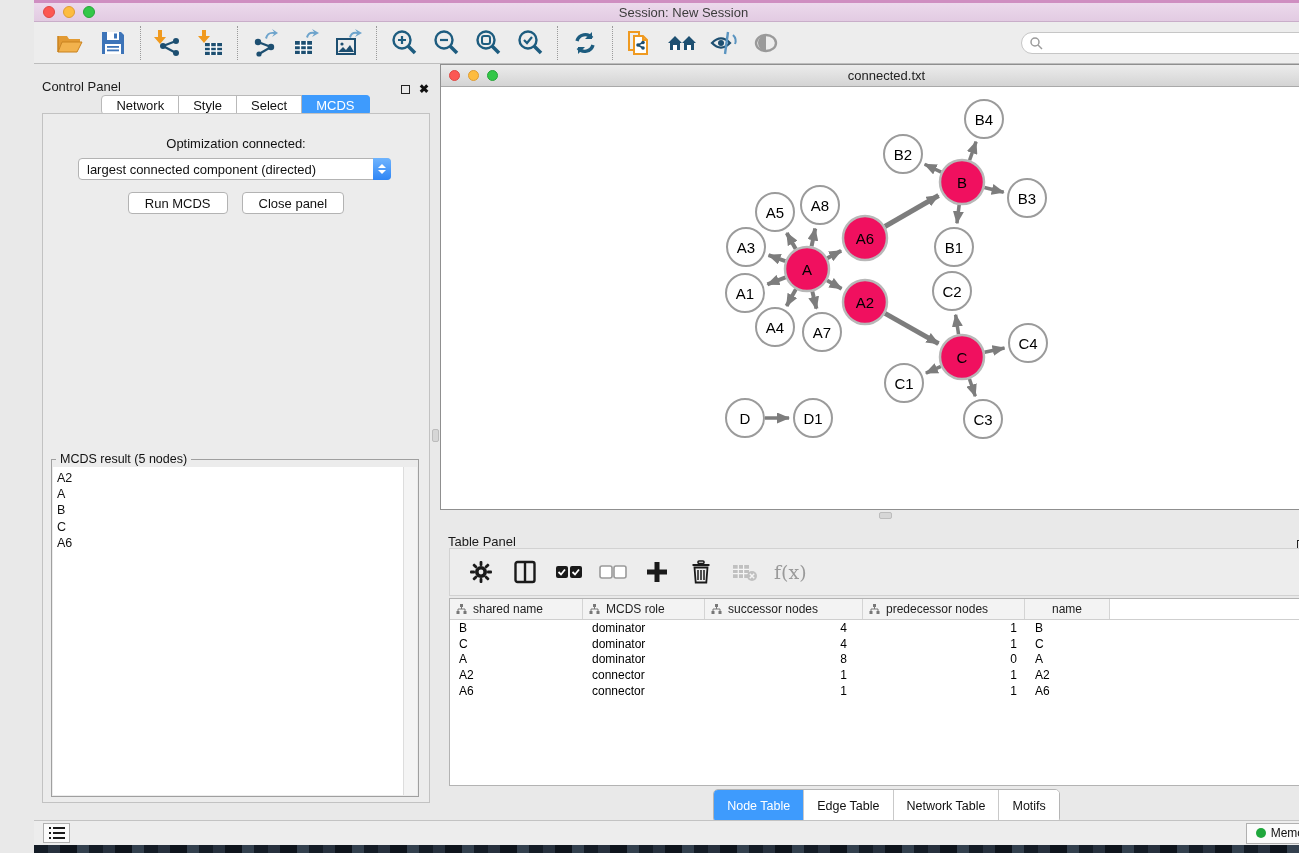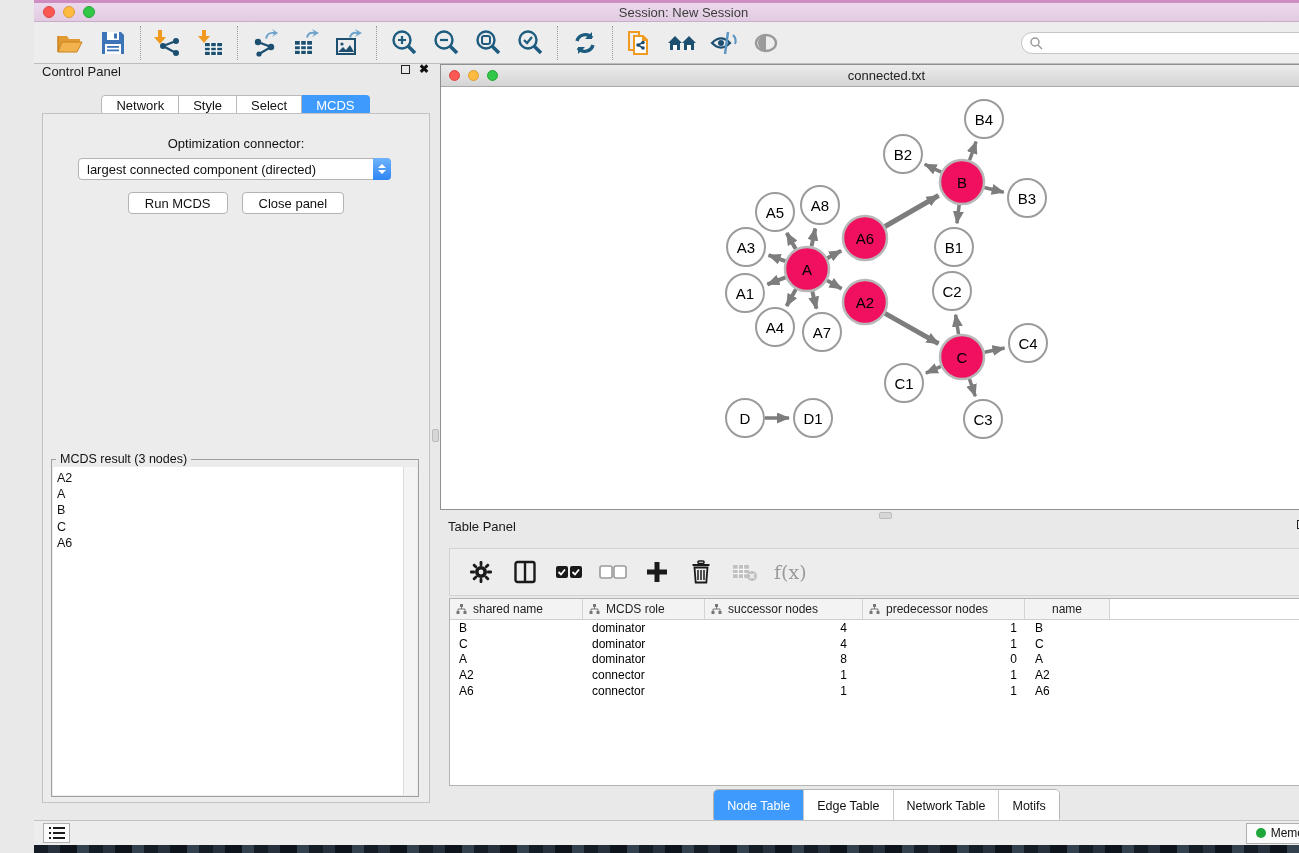--- a/index.html
+++ b/index.html
@@ -28,21 +28,21 @@
   .tb-btn { width:34px; height:32px; display:flex; align-items:center; justify-content:center; cursor:pointer; }
   .tb-btn svg { display:block; }
   .search-wrap { margin-left:auto; margin-right:6px; }
   .search-field { width:296px; height:22px; border:1px solid #c6c6c6; border-radius:11px;
     background:#fff; display:flex; align-items:center; padding-left:7px; }
   .search-field input { border:none; outline:none; flex:1; height:18px; font-size:12px;
     background:transparent; font-family:"Liberation Sans", sans-serif; }
 
   
   .control-panel { position:absolute; left:0; top:64px; width:403px; height:756px; background:#e9e9e9; }
-  .panel-header { height:30px; display:flex; align-items:flex-start; padding:0 8px; }
+  .panel-header { height:30px; display:flex; align-items:flex-end; padding:0 8px; }
   .panel-header .ph-title { font-size:13px; color:#1a1a1a; }
   .ph-icons { margin-left:auto; display:flex; gap:9px; align-items:center; }
   .float-icon { width:9px; height:9px; border:1.5px solid #222; display:inline-block; }
   .close-icon { font-size:12px; font-weight:bold; color:#111; line-height:10px; }
 
   .cp-tabs { position:absolute; left:0; top:31px; width:100%; display:flex; justify-content:center; }
   .seg-tab { height:20px; font-size:13px; color:#111; background:#fff; border:1px solid #b9b9b9;
     border-left:none; padding:0 14px; display:flex; align-items:center; cursor:pointer; }
   .seg-tab:first-child { border-left:1px solid #b9b9b9; border-radius:4px 0 0 4px; }
   .seg-tab:last-child { border-radius:0 4px 4px 0; }
@@ -310,34 +310,34 @@
         <span class="close-icon">✖</span>
       </span>
     </div>
     <div class="cp-tabs">
       <div class="seg-tab">Network</div>
       <div class="seg-tab">Style</div>
       <div class="seg-tab">Select</div>
       <div class="seg-tab selected">MCDS</div>
     </div>
     <div class="cp-content">
-      <div class="opt-label">Optimization connector:</div>
+      <div class="opt-label">Optimization connected:</div>
       <div class="dropdown">
         <span class="dd-text">largest connected component (directed)</span>
         <span class="dd-stepper">
           <span class="chev up"></span>
             <span class="chev down"></span>
         </span>
       </div>
       <div class="cp-buttons">
         <div class="cp-btn">Run MCDS</div>
         <div class="cp-btn">Close panel</div>
       </div>
       <div class="mcds-fieldset">
-        <span class="mcds-legend">MCDS result (3 nodes)</span>
+        <span class="mcds-legend">MCDS result (5 nodes)</span>
         <div class="mcds-list" id="mcds-list">
             <div>A2</div>
             <div>A</div>
             <div>B</div>
             <div>C</div>
             <div>A6</div>
           </div>
         <div class="mcds-scroll"></div>
       </div>
     </div>

